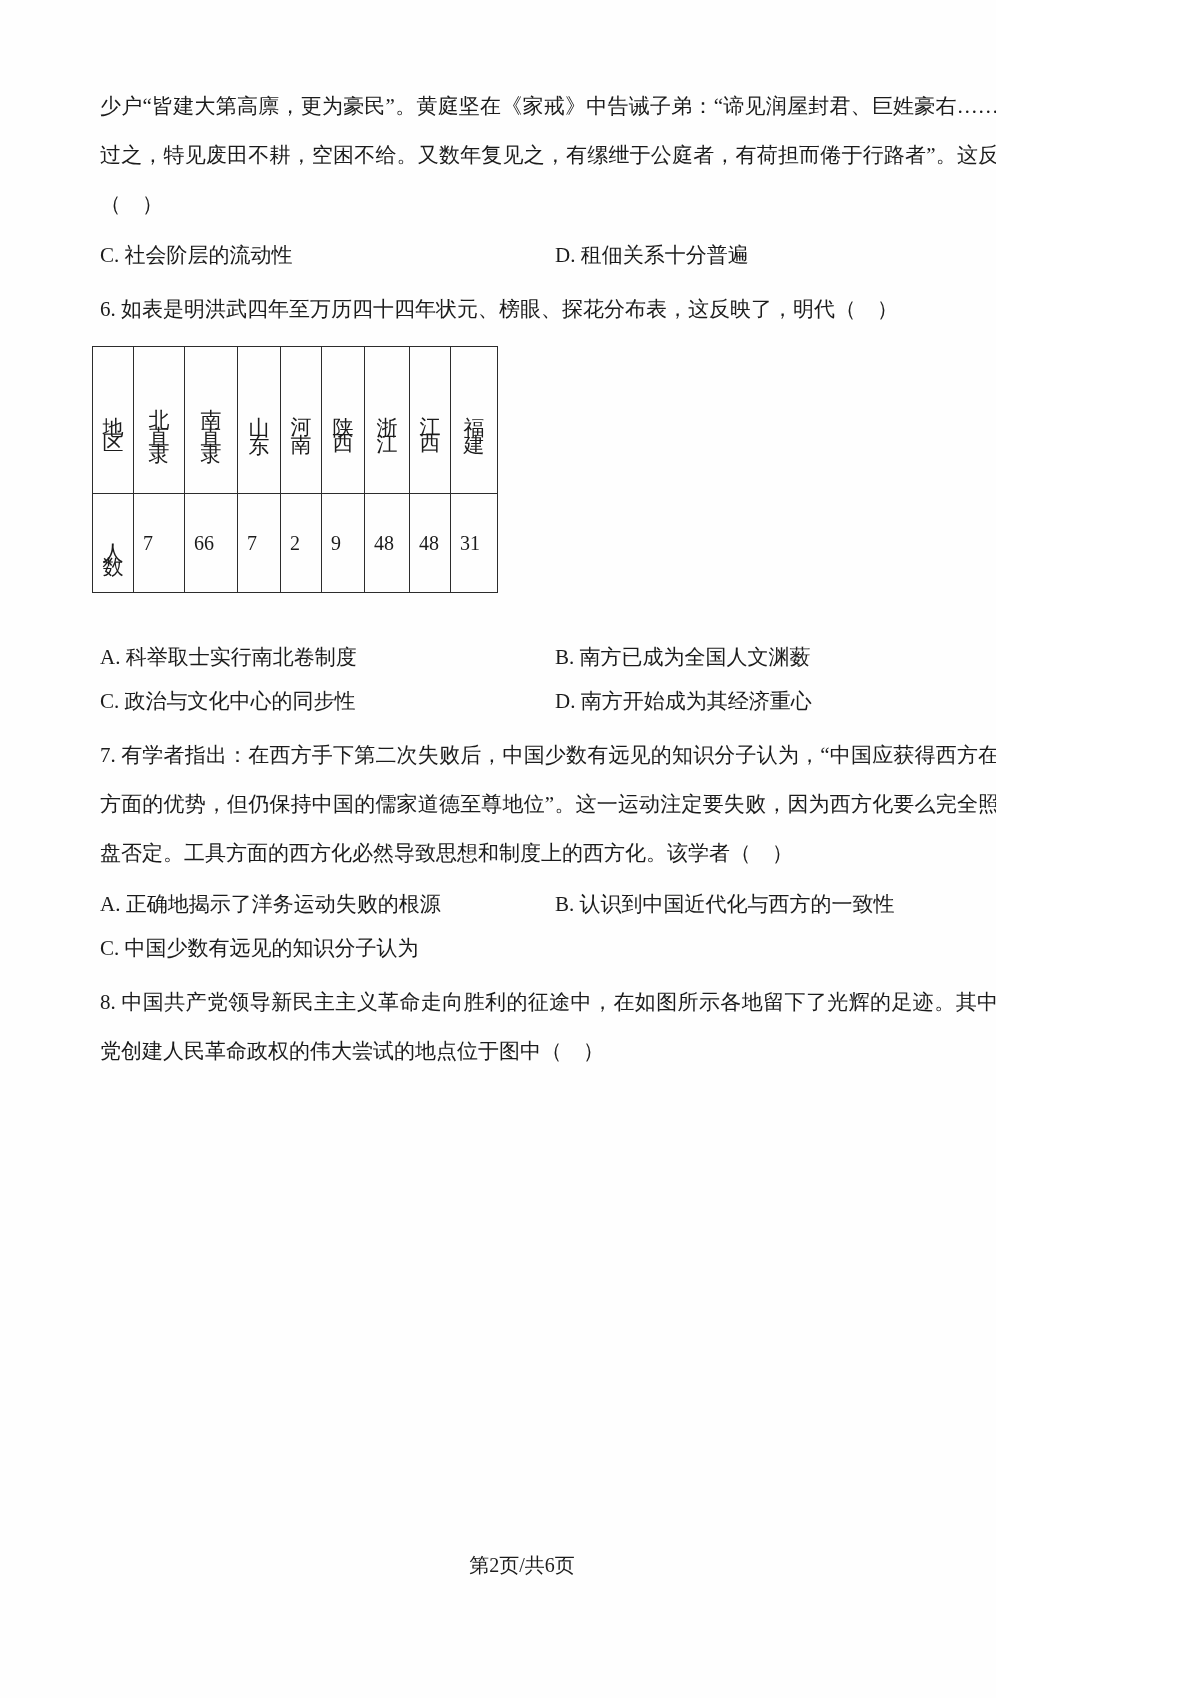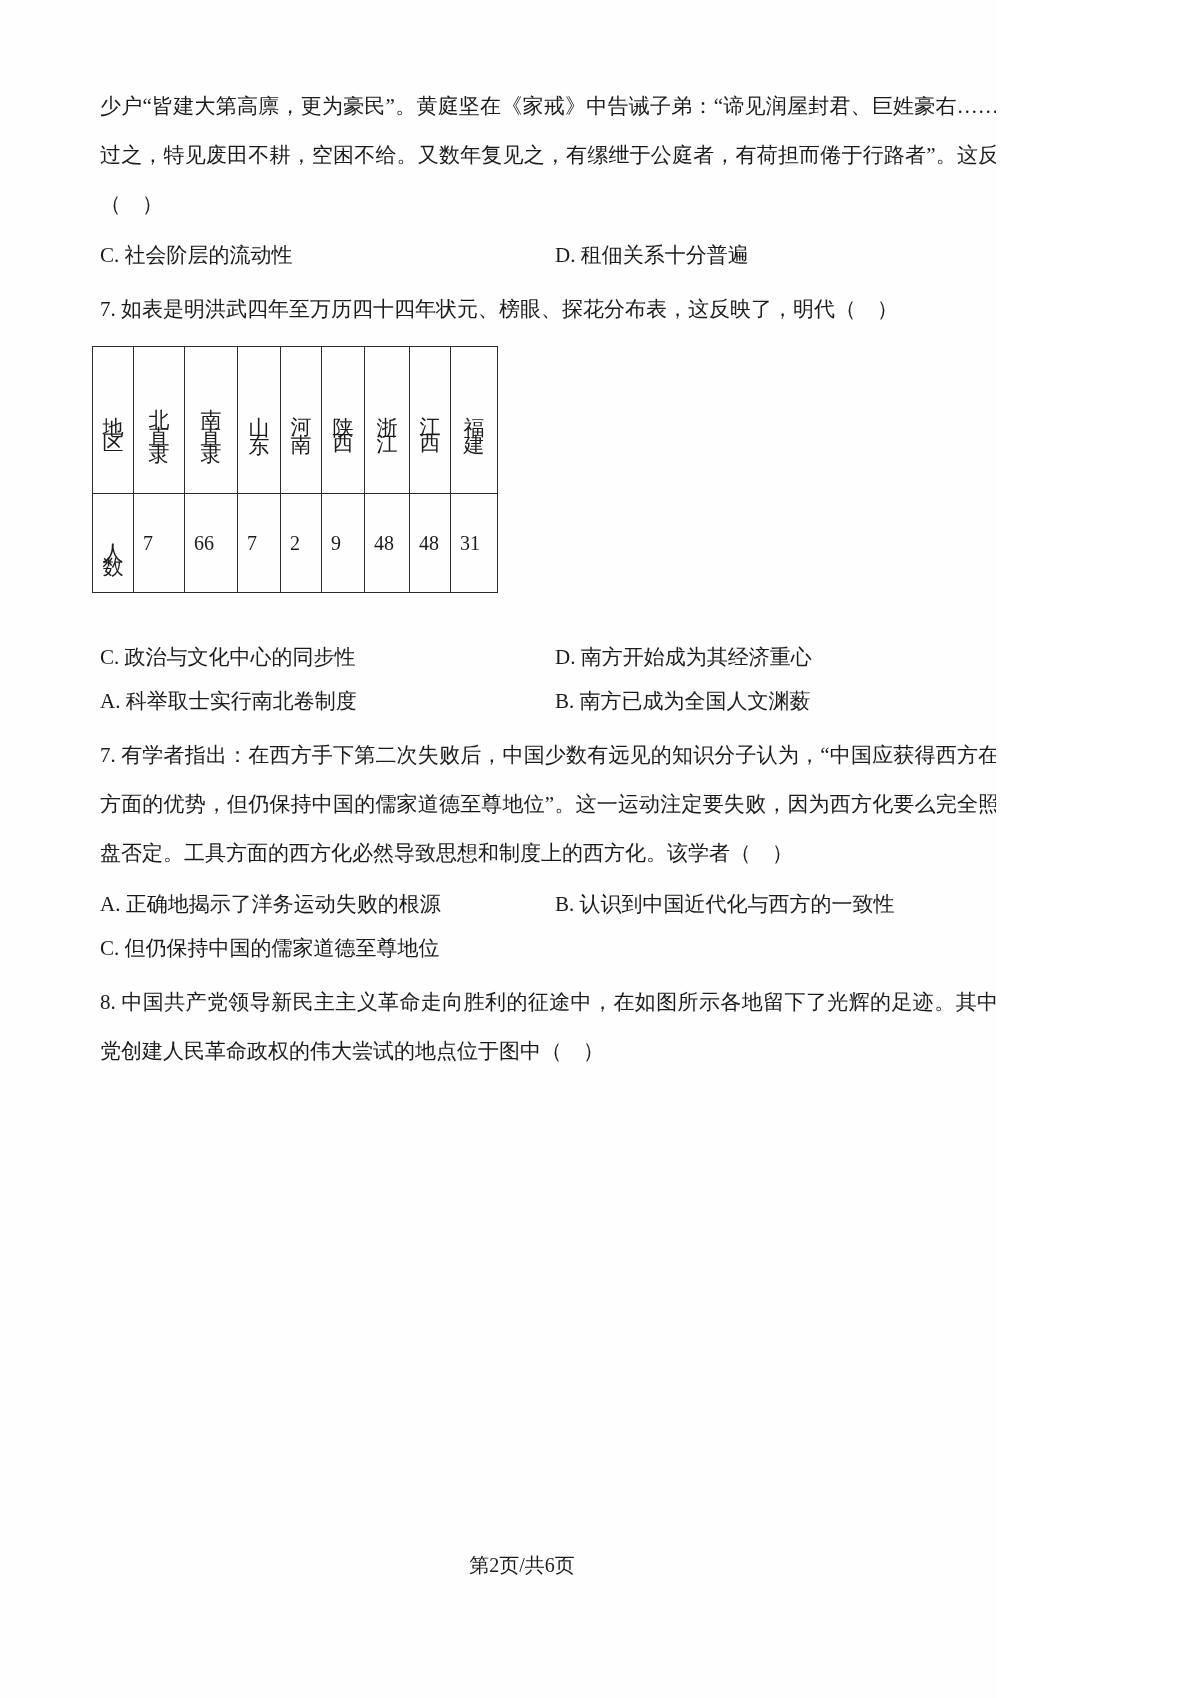--- a/index.html
+++ b/index.html
@@ -81,21 +81,21 @@
 
     <p class="para">少户“皆建大第高廪，更为豪民”。黄庭坚在《家戒》中告诫子弟：“谛见润屋封君、巨姓豪右……不数年间复过之，特见废田不耕，空困不给。又数年复见之，有缧绁于公庭者，有荷担而倦于行路者”。这反映出，宋代（　）</p>
 
     <div class="options">
       <div class="opt-row">
         <span class="opt left">C. 社会阶层的流动性</span>
         <span class="opt">D. 租佃关系十分普遍</span>
       </div>
     </div>
 
-    <p class="para stem">7. 如表是明洪武四年至万历四十四年状元、榜眼、探花分布表，这反映了，明代（　）</p>
+    <p class="para stem">6. 如表是明洪武四年至万历四十四年状元、榜眼、探花分布表，这反映了，明代（　）</p>
 
     <table class="dist-table">
       <tbody>
           <tr class="header-row">
         <td style="width:40px"><span class="vtext">地区</span></td>
         <td style="width:50px"><span class="vtext">北直隶</span></td>
         <td style="width:52px"><span class="vtext">南直隶</span></td>
         <td style="width:42px"><span class="vtext">山东</span></td>
         <td style="width:40px"><span class="vtext">河南</span></td>
         <td style="width:42px"><span class="vtext">陕西</span></td>
@@ -112,38 +112,38 @@
         <td class="num">9</td>
         <td class="num">48</td>
         <td class="num">48</td>
         <td class="num">31</td>
       </tr>
     </tbody>
       </table>
 
     <div class="options gap-after-table">
       <div class="opt-row">
+        <span class="opt left">A. 科举取士实行南北卷制度</span>
+        <span class="opt">B. 南方已成为全国人文渊薮</span>
+      </div>
+      <div class="opt-row">
         <span class="opt left">C. 政治与文化中心的同步性</span>
         <span class="opt">D. 南方开始成为其经济重心</span>
-      </div>
-      <div class="opt-row">
-        <span class="opt left">A. 科举取士实行南北卷制度</span>
-        <span class="opt">B. 南方已成为全国人文渊薮</span>
       </div>
     </div>
 
     <p class="para stem">7. 有学者指出：在西方手下第二次失败后，中国少数有远见的知识分子认为，“中国应获得西方在武器和机械方面的优势，但仍保持中国的儒家道德至尊地位”。这一运动注定要失败，因为西方化要么完全照抄，要么全盘否定。工具方面的西方化必然导致思想和制度上的西方化。该学者（　）</p>
 
     <div class="options">
       <div class="opt-row">
         <span class="opt left">A. 正确地揭示了洋务运动失败的根源</span>
         <span class="opt">B. 认识到中国近代化与西方的一致性</span>
       </div>
       <div class="opt-row">
-        <span class="opt left">C. 但仍保持中国的儒家道德至尊地位</span>
+        <span class="opt left">C. 中国少数有远见的知识分子认为</span>
       </div>
     </div>
 
     <p class="para stem">8. 中国共产党领导新民主主义革命走向胜利的征途中，在如图所示各地留下了光辉的足迹。其中，中国共产党创建人民革命政权的伟大尝试的地点位于图中（　）</p>
 
   </div>
 
   <div class="footer">第2页/共6页</div>
 </div>
 

